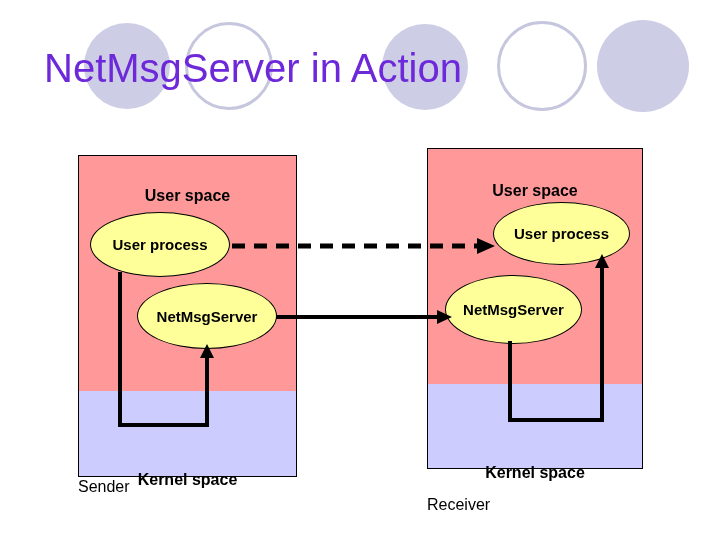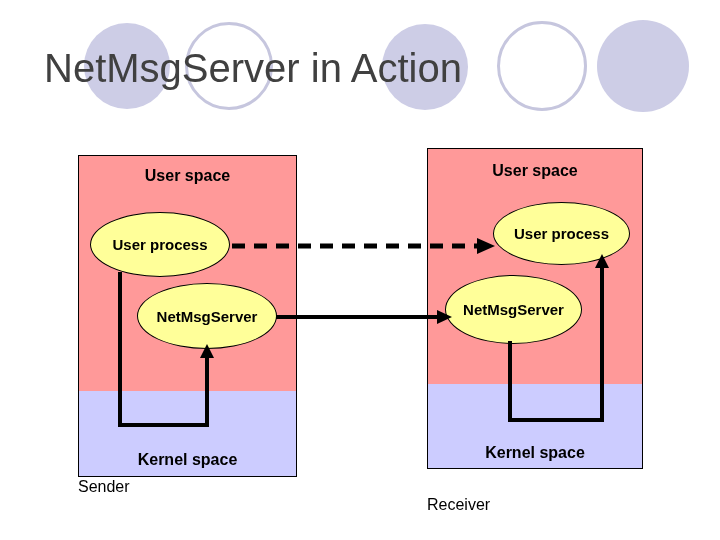--- a/index.html
+++ b/index.html
@@ -13,37 +13,37 @@
 
   
   .decor-circle { position:absolute; border-radius:50%; }
   .decor-filled  { background:#cdcde6; }
   .decor-outline { background:transparent; border:3px solid #c6c6de; }
 
   .slide-title {
     position:absolute;
     left:44px; top:46px;
     font-size:40px;
-    color:#404040;
+    color:#6d28d9;
     white-space:nowrap;
     z-index:3;
   }
 
   
   .panel {
     position:absolute;
     border:1px solid #000000;
     z-index:2;
   }
   .space-top    { position:absolute; left:0; top:0; width:100%; background:#ff9999; }
   .space-bottom { position:absolute; left:0; bottom:0; width:100%; background:#ccccff; }
   .space-label {
     position:absolute; left:0; width:100%;
     text-align:center;
-    font-size:16px; font-weight:bold; color:#000000;
+    font-size:16px; font-weight:bold; color:#000000;margin-top:20px;
   }
 
   
   .node-ellipse {
     position:absolute;
     background:#ffff99;
     border:1px solid #000000;
     border-radius:50%;
     display:flex; align-items:center; justify-content:center;
     font-size:15px; font-weight:bold; color:#000000;

